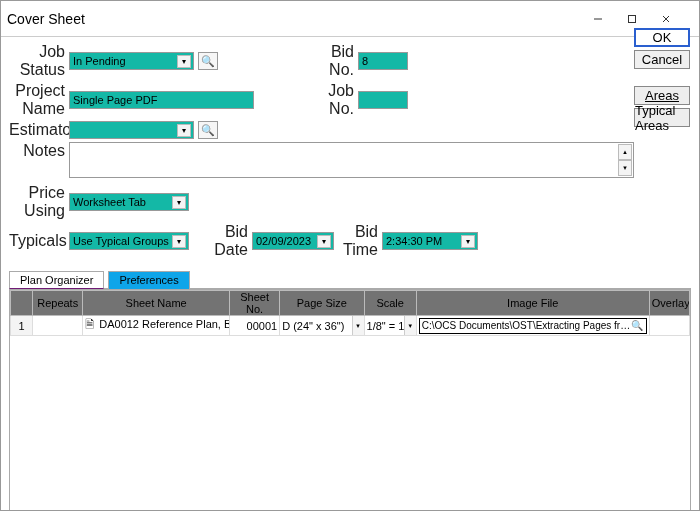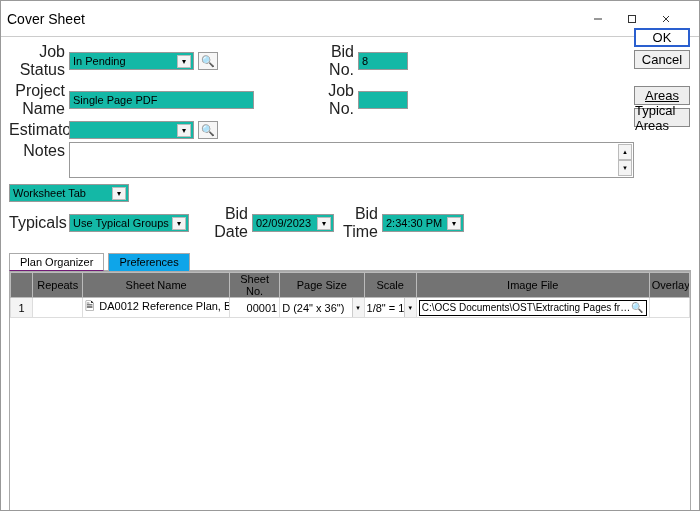--- a/index.html
+++ b/index.html
@@ -317,40 +317,41 @@
     <div class="notesbox">
       <span></span>
       <div class="spin">
         <div>▴</div>
         <div>▾</div>
       </div>
     </div>
   </div>
 
   <div class="row" style="margin-top:6px">
+    <span class="lbl">Price Using</span>
     <div class="combo" style="width:120px">
       <span>Worksheet Tab</span>
         <span class="caret">▾</span>
     </div>
   </div>
 
   <div class="row">
     <span class="lbl">Typicals</span>
     <div class="combo" style="width:120px">
       <span>Use Typical Groups</span>
         <span class="caret">▾</span>
     </div>
     <span style="width:18px"></span>
     <span class="lbl" style="width:45px">Bid Date</span>
     <div class="combo" style="width:82px">
       <span>02/09/2023</span>
         <span class="caret">▾</span>
     </div>
     <span class="lbl" style="width:48px">Bid Time</span>
-    <div class="combo" style="width:82px">
+    <div class="combo" style="width:96px">
       <span>2:34:30 PM</span>
         <span class="caret">▾</span>
     </div>
   </div>
 
 </div>
 
 <div class="tabs">
   <div class="tab active"><span>Plan Organizer</span></div>
   <div class="tab"><span>Preferences</span></div>

